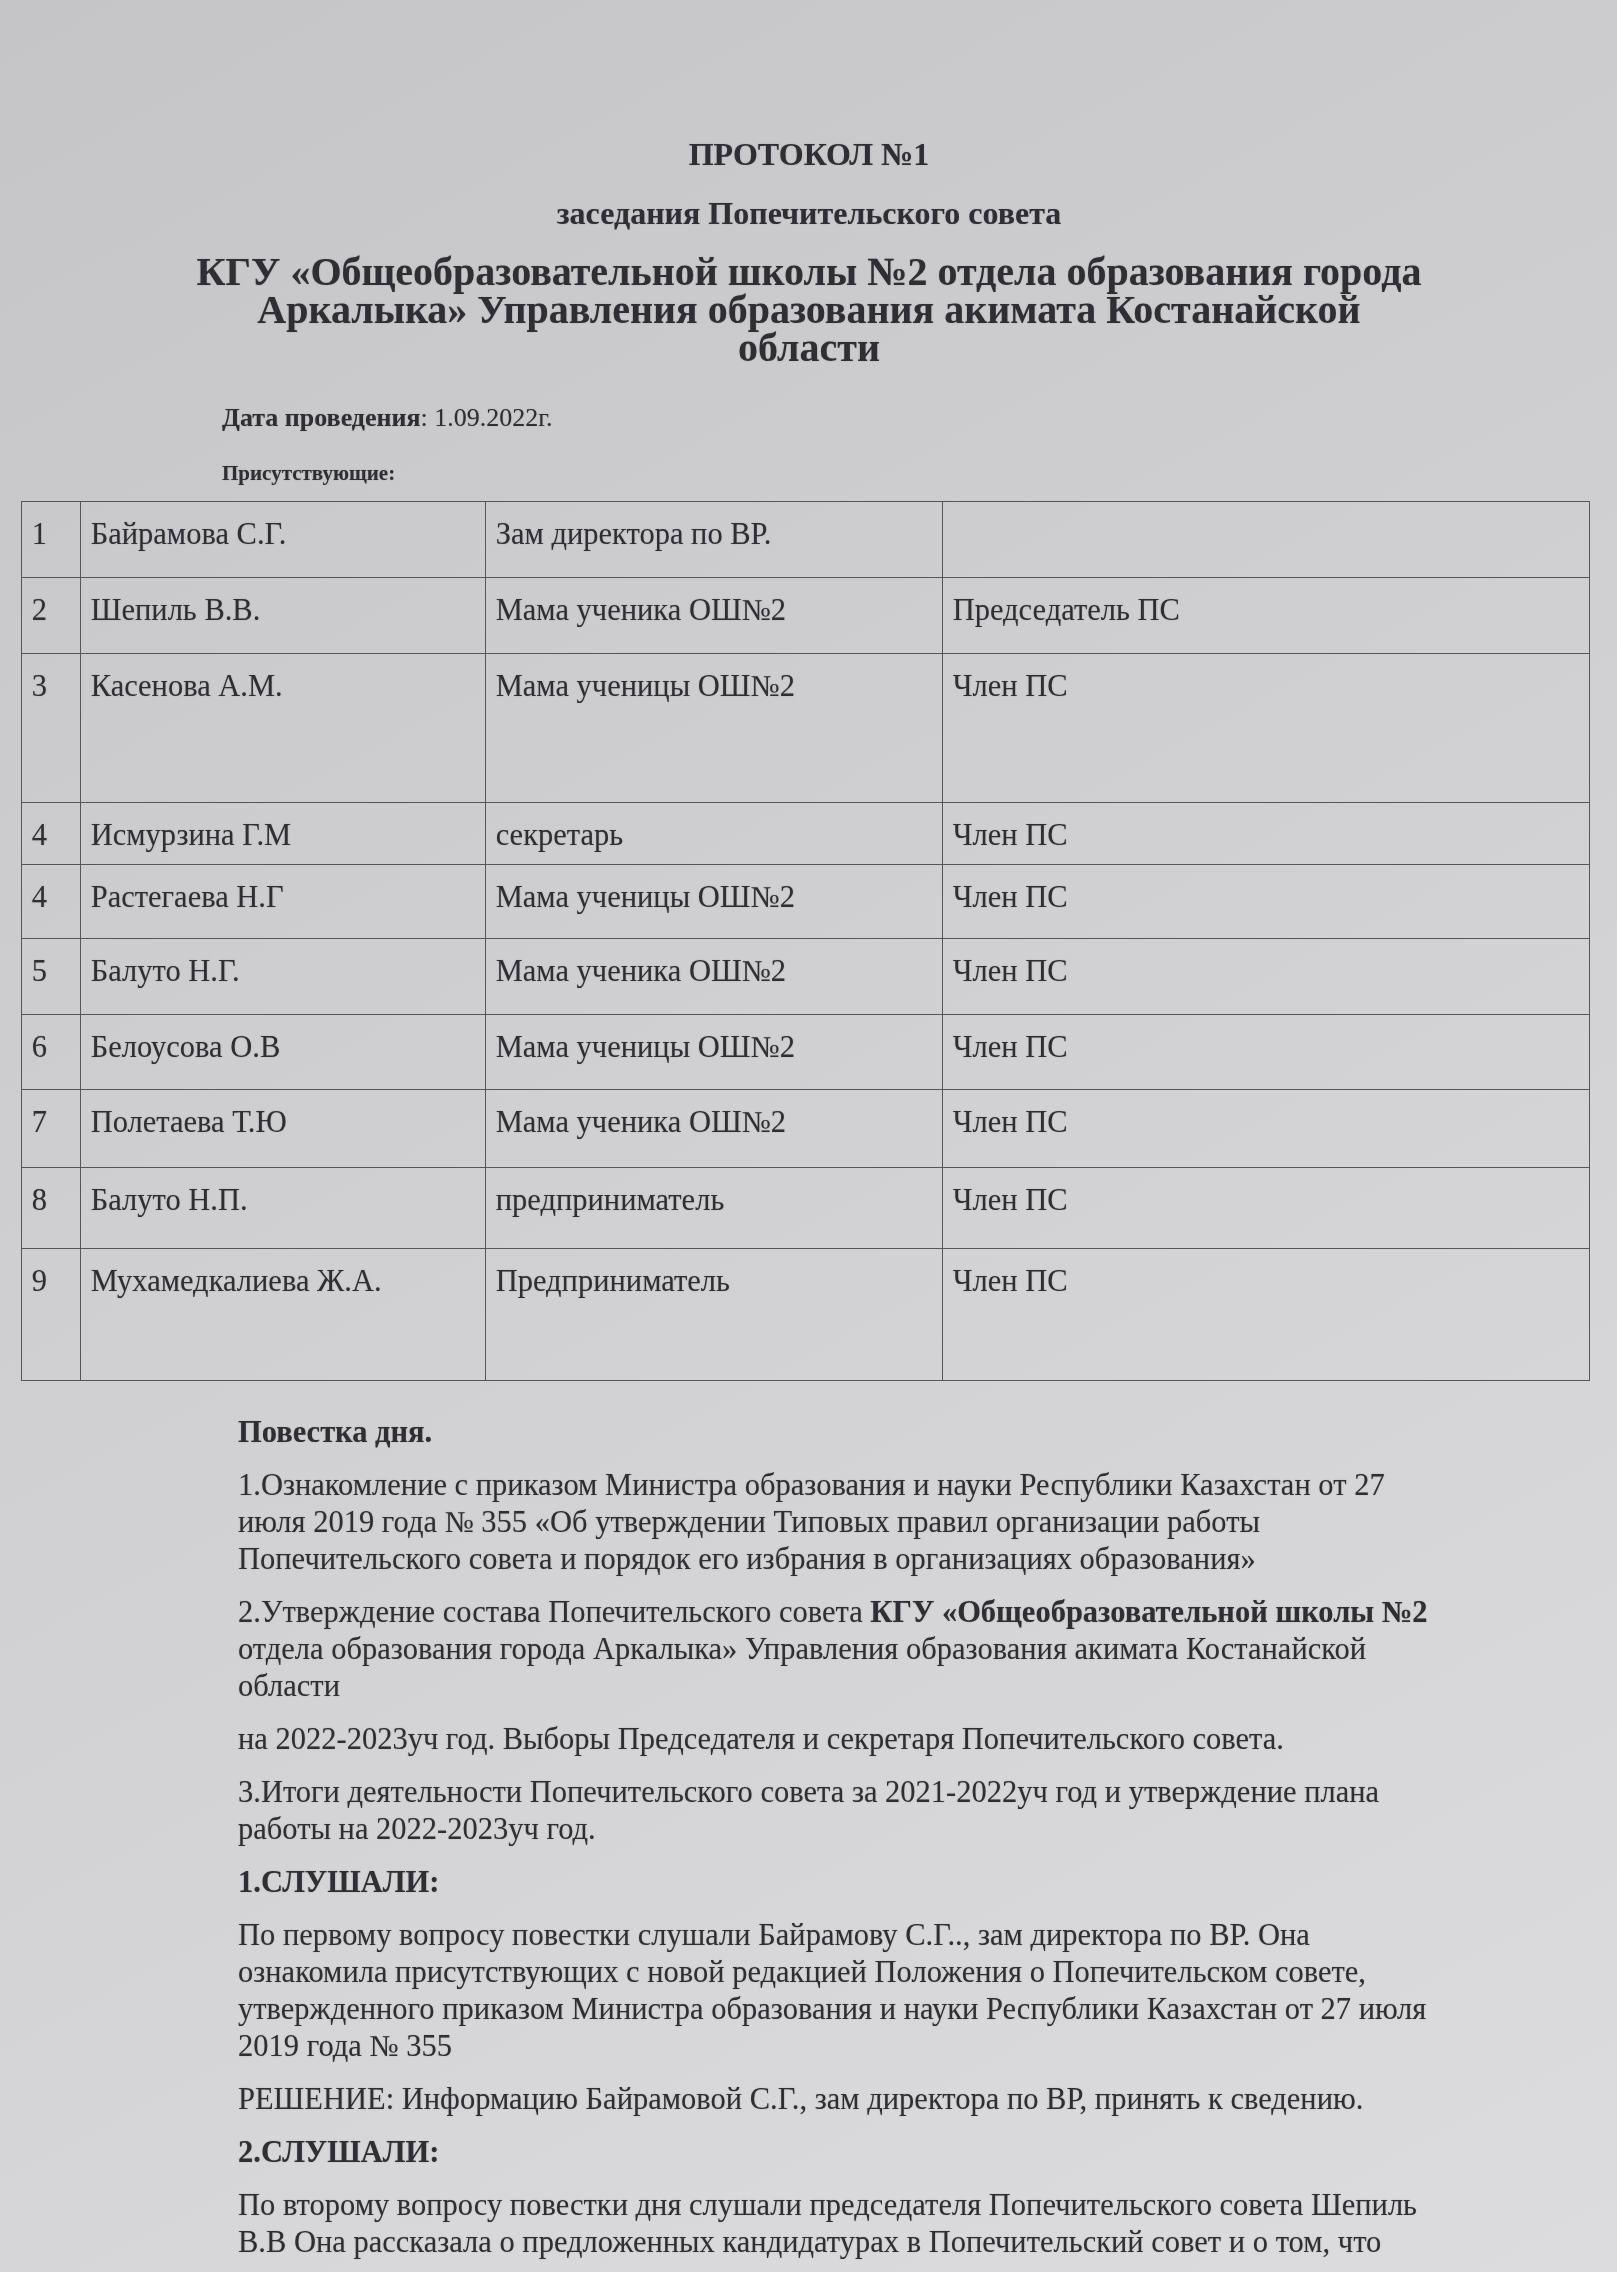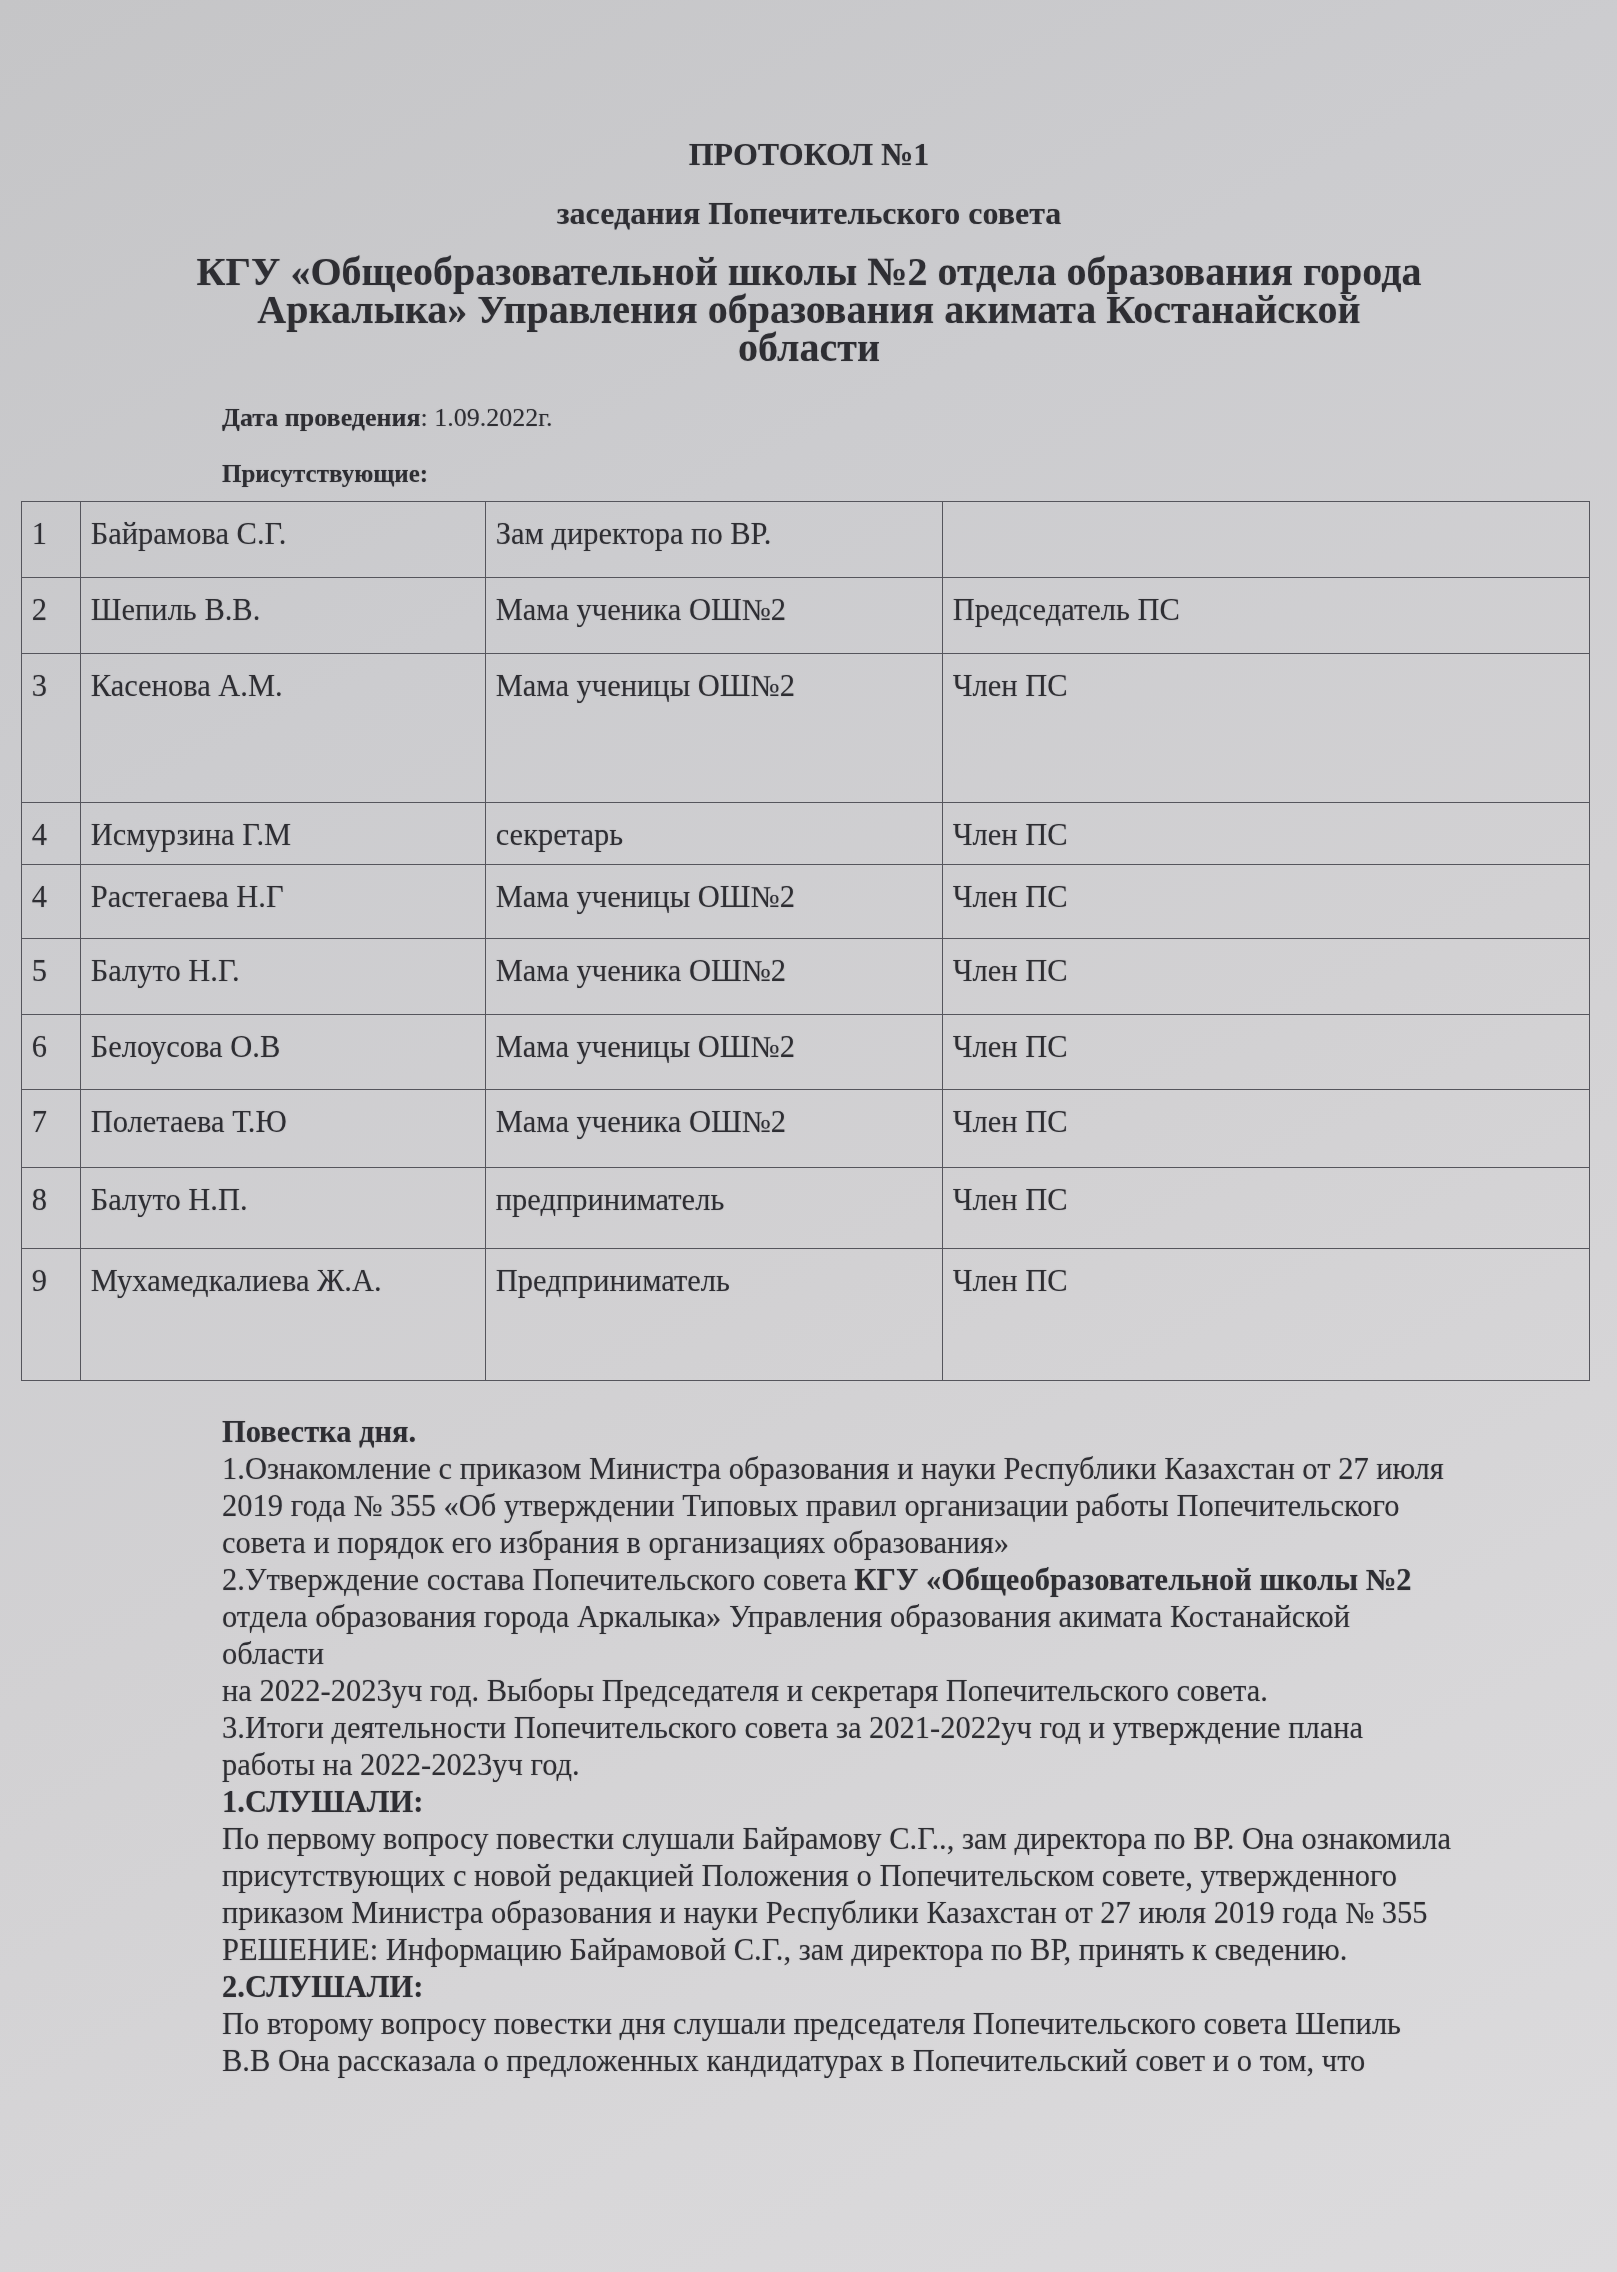--- a/index.html
+++ b/index.html
@@ -12,38 +12,38 @@
     color:#2e2e33;
     text-shadow:0 0 1.4px rgba(46,46,51,.28);
     overflow:hidden;
   }
   .doc-header{padding-top:136px;text-align:center;}
   .doc-title{font-size:32px;font-weight:bold;line-height:37px;margin:0;}
   .doc-subtitle{font-size:32px;font-weight:bold;line-height:37px;margin:22px 0 0 0;}
   .org-name{font-size:40px;font-weight:bold;line-height:38px;width:1246px;margin:21px auto 0 auto;}
   .date-line{margin:32px 0 0 222px;font-size:26px;line-height:37px;text-align:left;}
   .date-label{font-weight:bold;}
-  .attendees-heading{margin:19.4px 0 0 222px;font-size:25px;font-weight:bold;line-height:37px;text-align:left;}
+  .attendees-heading{margin:19.4px 0 0 222px;font-size:21px;font-weight:bold;line-height:37px;text-align:left;}
 
   table.att-table{
     border-collapse:collapse;table-layout:fixed;
     margin:8.3px 0 0 21px;width:1568px;
   }
   table.att-table, table.att-table td{border:1.4px solid #55555c;}
   table.att-table td{
     vertical-align:top;font-size:30.5px;line-height:36px;
     padding:14px 7px 0 9.7px;overflow:hidden;
   }
   col.c-num{width:59px;} col.c-name{width:405px;} col.c-role{width:457px;} col.c-pos{width:647px;}
   tr.r1{height:76px;} tr.r2{height:76px;} tr.r3{height:149px;} tr.r4{height:62px;}
   tr.r5{height:74px;} tr.r6{height:76px;} tr.r7{height:75px;} tr.r8{height:78px;}
   tr.r9{height:81px;} tr.r10{height:132px;}
 
   .body-text{width:1232px;margin:33px 164px 0 222px;text-align:left;}
-  .body-text p{margin:0;font-size:30.5px;line-height:37px;}
+  .body-text p{margin:16px;font-size:30.5px;line-height:37px;}
   .b{font-weight:bold;}
   .gap-above{margin-top:37px;}
 </style>
 </head>
 <body>
 
 <div class="page">
 
   <div class="doc-header">
     <p class="doc-title">ПРОТОКОЛ №1</p>

